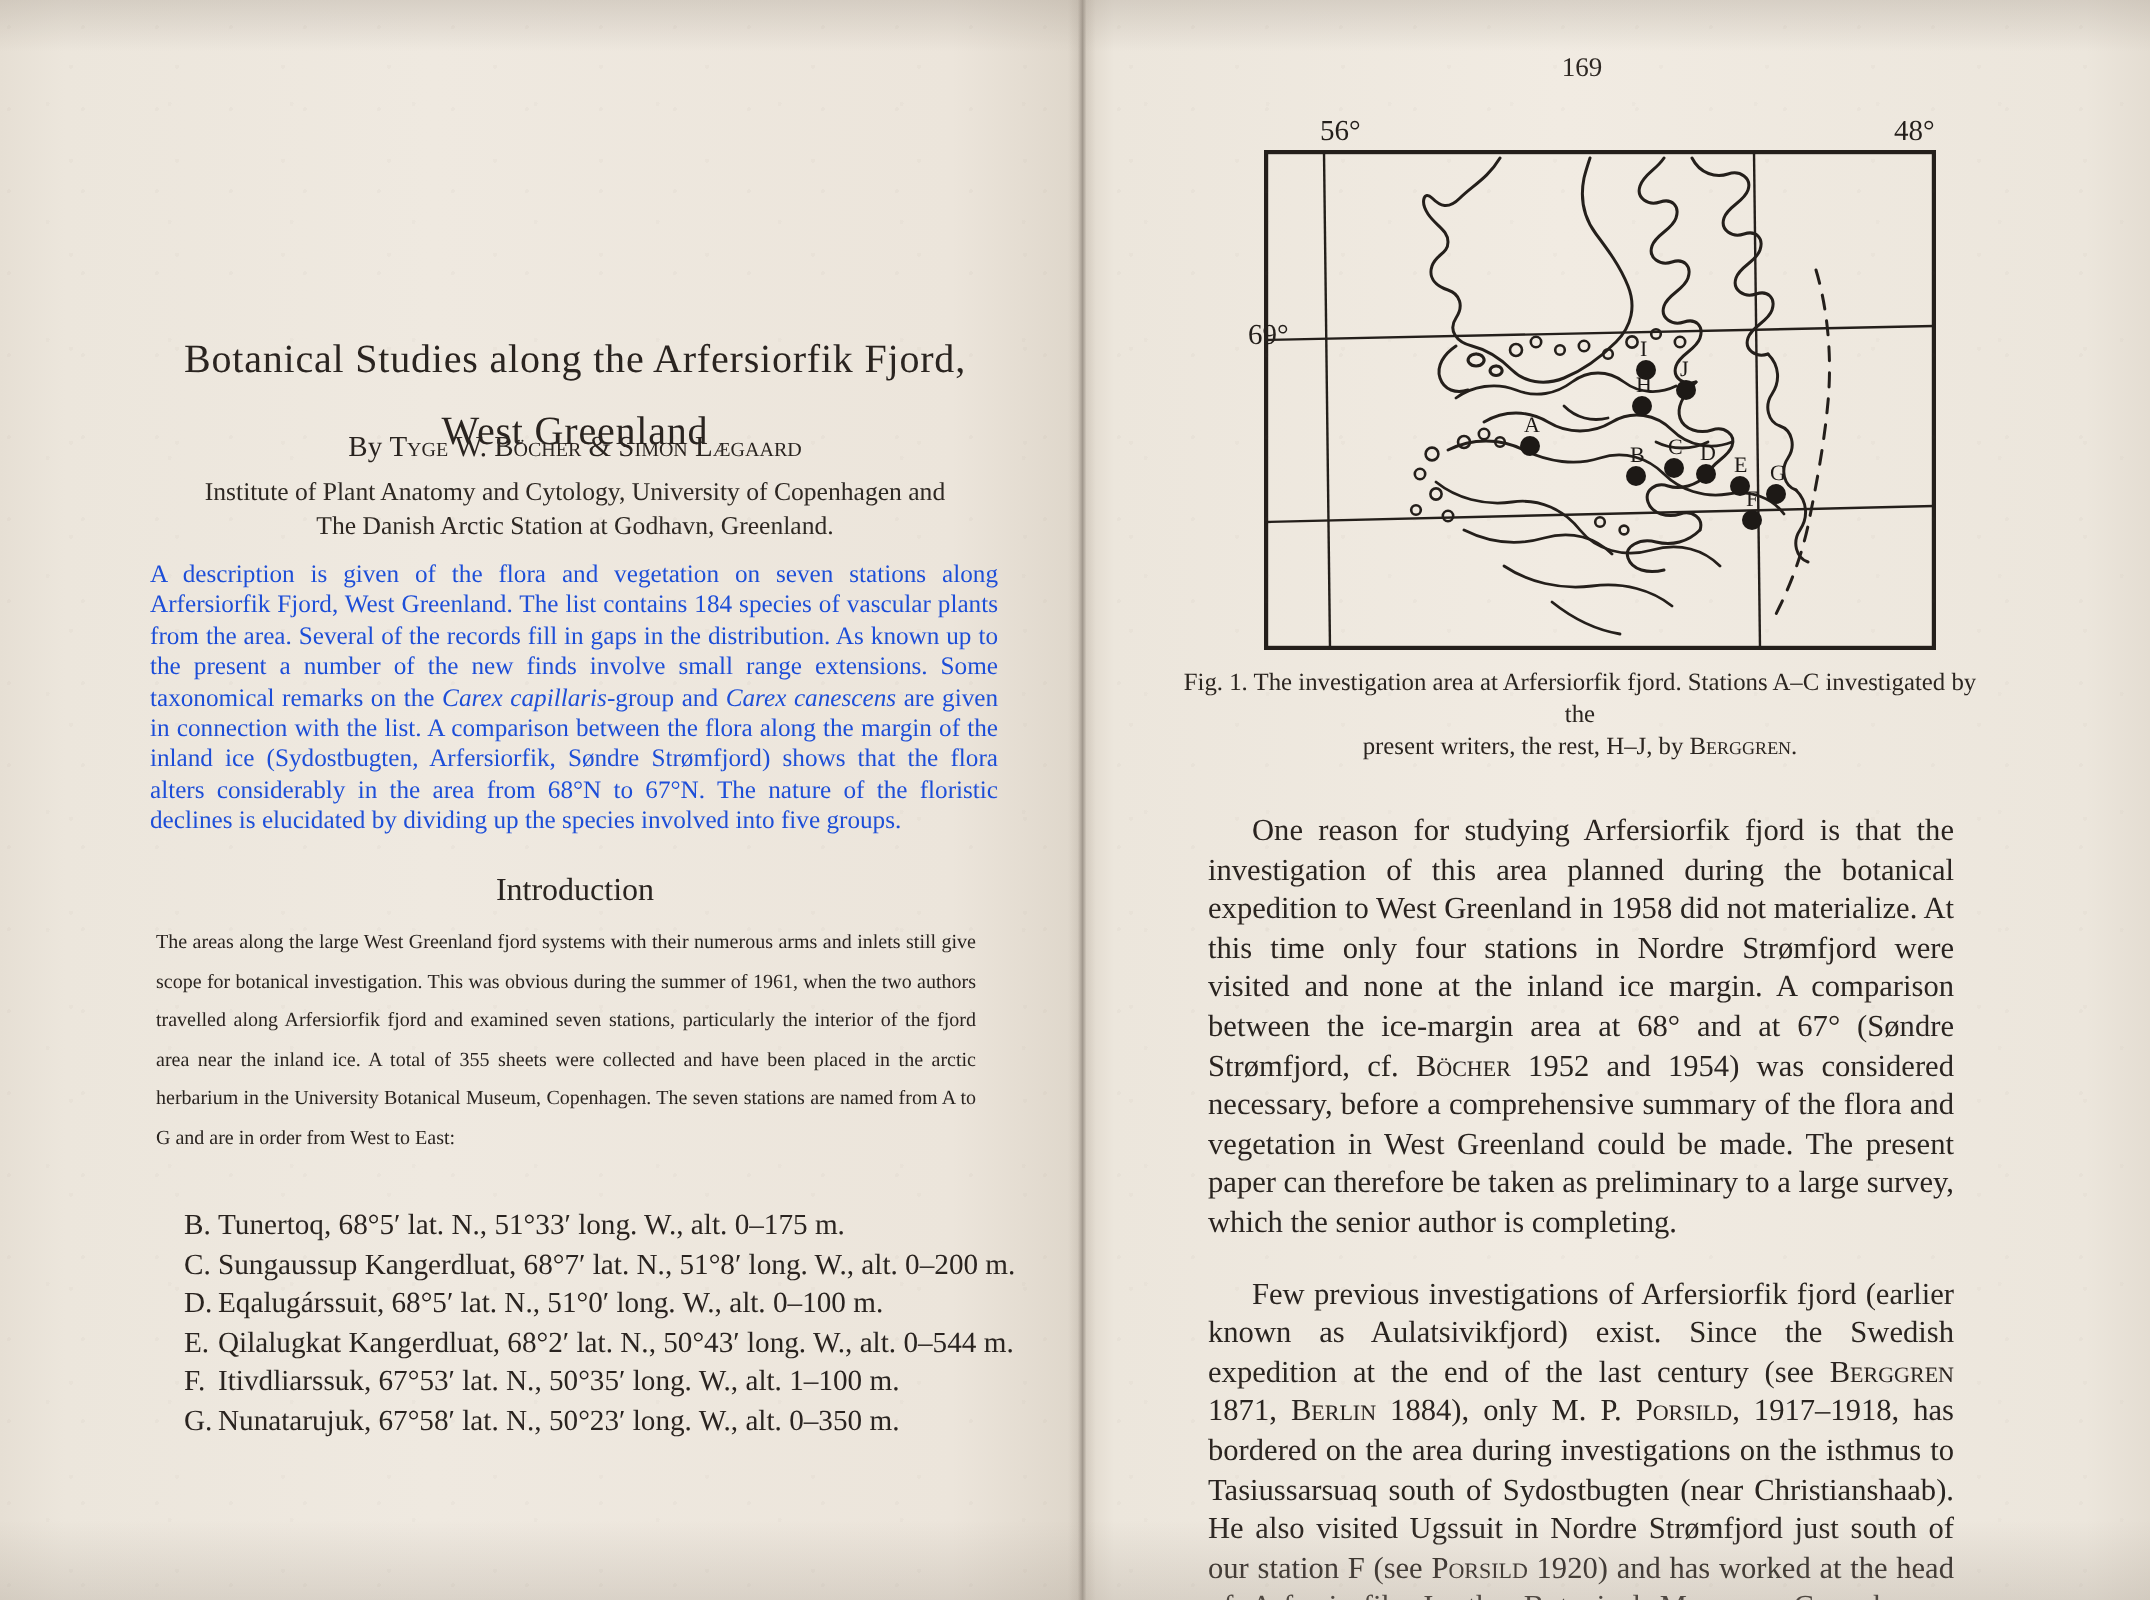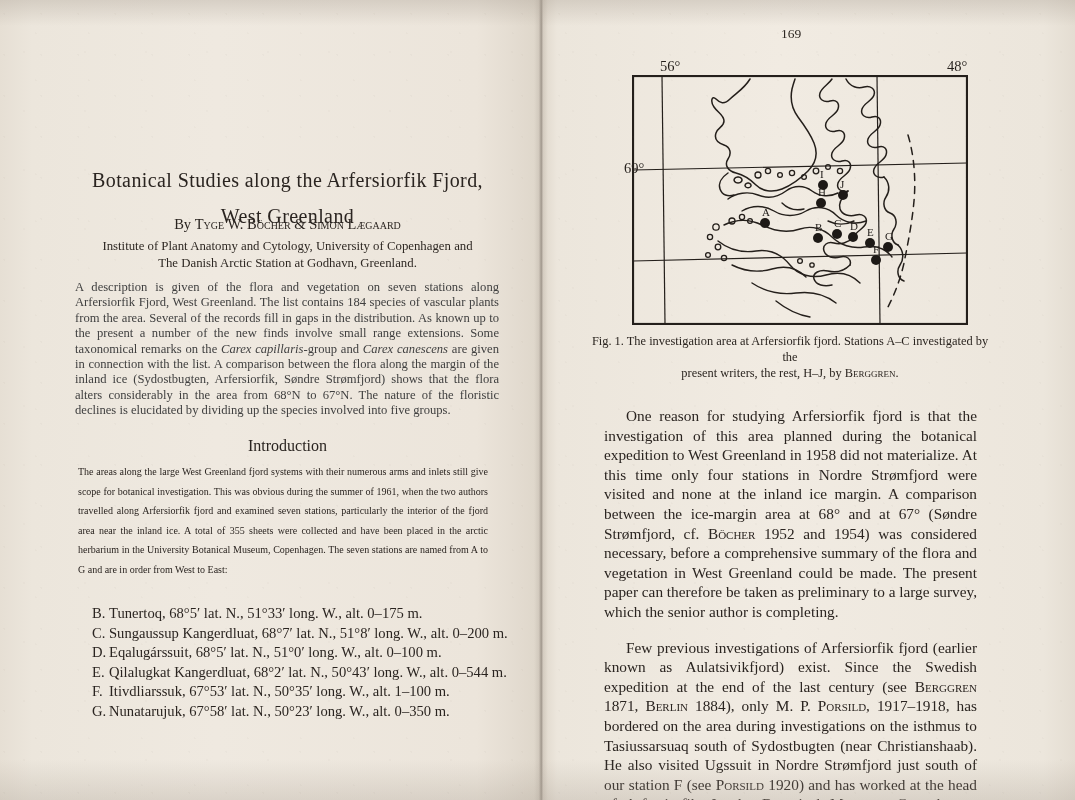--- a/index.html
+++ b/index.html
@@ -80,21 +80,21 @@
     font-size: 12.8px;
     line-height: 17px;
     color: #2e2823;
   }
   #abstract {
     position: absolute;
     left: 75px; top: 280px; width: 424px;
     font-size: 12.6px;
     line-height: 15.4px;
     text-align: justify;
-    color: #404040;
+    color: #1d4ed8;
   }
   #abstract i { font-style: italic; }
   #intro-heading {
     position: absolute; left: 75px; top: 437px; width: 425px;
     text-align: center;
     font-size: 16px;
     color: #2a2420;
   }
   #intro-body {
     position: absolute;

